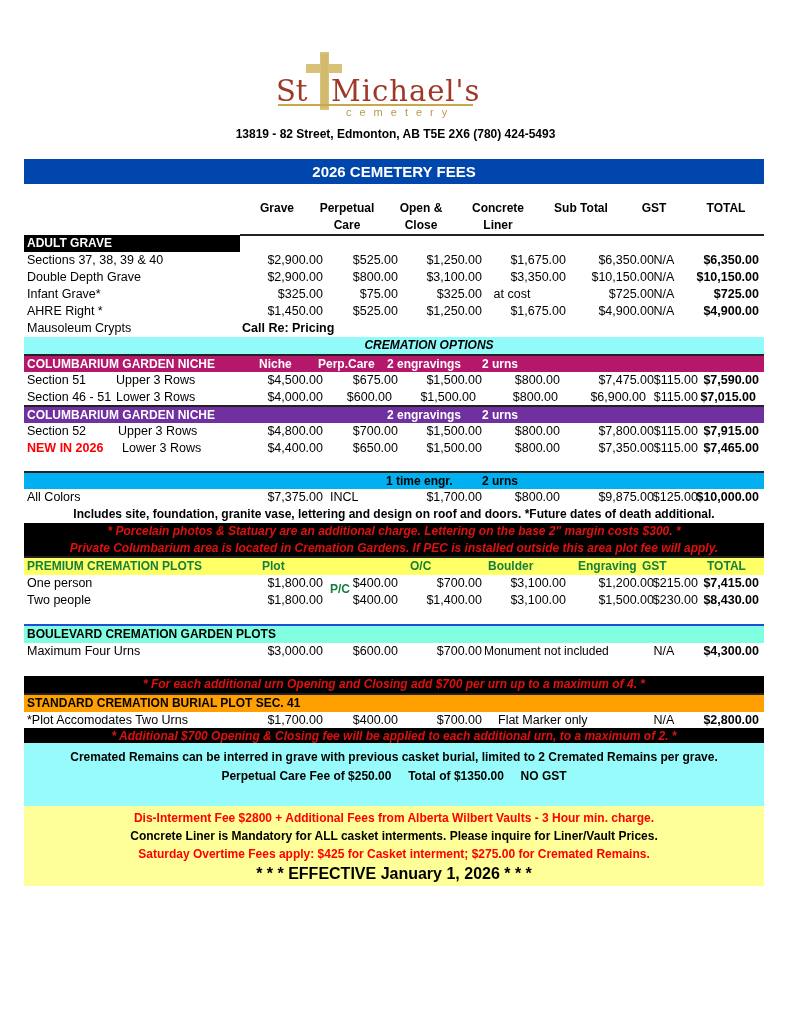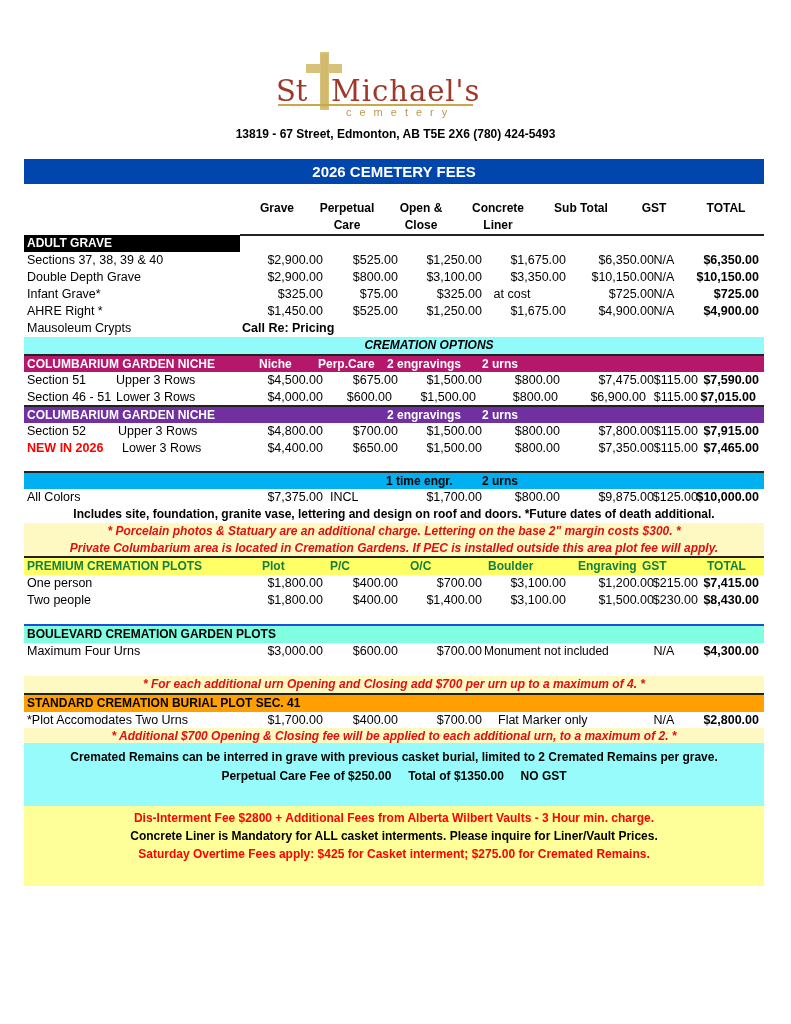--- a/index.html
+++ b/index.html
@@ -40,21 +40,21 @@
   .band-black { background: #000; width: 216px; }
   .band-cyan { background: #93fafa; color: #000; }
   .band-magenta { background: #b5176b; border-top: 2px solid #222; }
   .band-purple { background: #7030a0; border-top: 2px solid #222; }
   .band-blue { background: #00b0f0; color: #000; border-top: 2px solid #222; }
   .band-yellow { background: #ffff66; color: #15803d; border-top: 2px solid #222; }
   .band-aqua { background: #7fffe0; color: #000000; border-top: 2px solid #1d4ed8; text-align: center; }
   .band-orange { background: #ffa000; color: #000; border-top: 2px solid #222; }
 
   .note { position: absolute; left: 24px; width: 740px; text-align: center; font-size: 12px; line-height: 17px; }
-  .note-pale { background: #fef9c3; }
+  .note-pale { background: #000000; }
   .red-italic { color: #e01010; font-weight: bold; font-style: italic; }
   .bold { font-weight: bold; }
   .red { color: #ff0000; }
 
   .info-cyan { position: absolute; left: 24px; top: 743px; width: 740px; height: 63px; background: #98fbfb; text-align: center; font-weight: bold; font-size: 12px; line-height: 19px; padding-top: 5px; }
   .info-yellow { position: absolute; left: 24px; top: 806px; width: 740px; height: 80px; background: #ffff99; text-align: center; font-weight: bold; font-size: 12px; line-height: 18px; padding-top: 3px; }
   .effective { font-size: 16px; line-height: 22px; }
 </style>
 </head>
 <body>
@@ -64,21 +64,21 @@
     <rect x="16" y="0" width="9" height="58" fill="#d8c27a"></rect>
     <rect x="2" y="12" width="36" height="9" fill="#d8c27a"></rect>
     <rect x="17" y="2" width="7" height="54" fill="#cdb464" opacity="0.6"></rect>
   </svg>
   <span class="logo-st">St</span>
   <span class="logo-michaels">Michael's</span>
   <div class="logo-line"></div>
   <span class="logo-cemetery">cemetery</span>
 </div>
 
-<div class="address">13819 - 67 Street, Edmonton, AB T5E 2X6    (780) 424-5493</div>
+<div class="address">13819 - 82 Street, Edmonton, AB T5E 2X6    (780) 424-5493</div>
 
 <div class="title-bar">2026 CEMETERY FEES</div>
 
 <div class="hdr">
   <div class="h" style="left:228px;width:50px;"><span>Grave</span></div>
   <div class="h" style="left:288px;width:70px;"><span>Perpetual</span><br><span>Care</span></div>
   <div class="h" style="left:362px;width:70px;"><span>Open &amp;</span><br><span>Close</span></div>
   <div class="h" style="left:438px;width:72px;"><span>Concrete</span><br><span>Liner</span></div>
   <div class="h" style="left:520px;width:74px;"><span>Sub Total</span></div>
   <div class="h" style="left:610px;width:40px;"><span>GST</span></div>
@@ -211,21 +211,21 @@
   <span class="c" style="left:598px;width:76px;text-align:right;">$125.00</span>
   <span class="c c7">$10,000.00</span>
 </div>
 <div class="note bold" style="top:506px;">Includes site, foundation, granite vase, lettering and design on roof and doors. *Future dates of death additional.</div>
 <div class="note note-pale red-italic" style="top:523px;">* Porcelain photos &amp; Statuary are an additional charge. Lettering on the base 2" margin costs $300. *</div>
 <div class="note note-pale red-italic" style="top:540px;height:18px;">Private Columbarium area is located in Cremation Gardens. If PEC is installed outside this area plot fee will apply.</div>
 
 <div class="band band-yellow" style="top:556px;height:19px;">
   <span class="c lbl">PREMIUM CREMATION PLOTS</span>
   <span class="c" style="left:238px;">Plot</span>
-  <span class="c" style="left:306px;">P/C</span>
+  <span class="c" style="left:306px;margin-top:23px;">P/C</span>
   <span class="c" style="left:386px;">O/C</span>
   <span class="c" style="left:464px;">Boulder</span>
   <span class="c" style="left:554px;">Engraving</span>
   <span class="c" style="left:618px;">GST</span>
   <span class="c" style="left:683px;">TOTAL</span>
 </div>
 <div class="row" style="top:575px;">
   <span class="c lbl">One person</span>
   <span class="c c1">$1,800.00</span>
   <span class="c c2">$400.00</span>
@@ -276,13 +276,14 @@
 
 <div class="info-cyan">
   <div>Cremated Remains can be interred in grave with previous casket burial, limited to 2 Cremated Remains per grave.</div>
   <div style="white-space:pre;">Perpetual Care Fee of $250.00     Total of $1350.00     NO GST</div>
 </div>
 
 <div class="info-yellow">
   <div class="red">Dis-Interment Fee $2800 + Additional Fees from Alberta Wilbert Vaults - 3 Hour min. charge.</div>
   <div>Concrete Liner is Mandatory for ALL casket interments. Please inquire for Liner/Vault Prices.</div>
   <div class="red">Saturday Overtime Fees apply: $425 for Casket interment; $275.00 for Cremated Remains.</div>
+  <div class="effective">* * * EFFECTIVE January 1, 2026 * * *</div>
 </div>
 
 </body></html>

